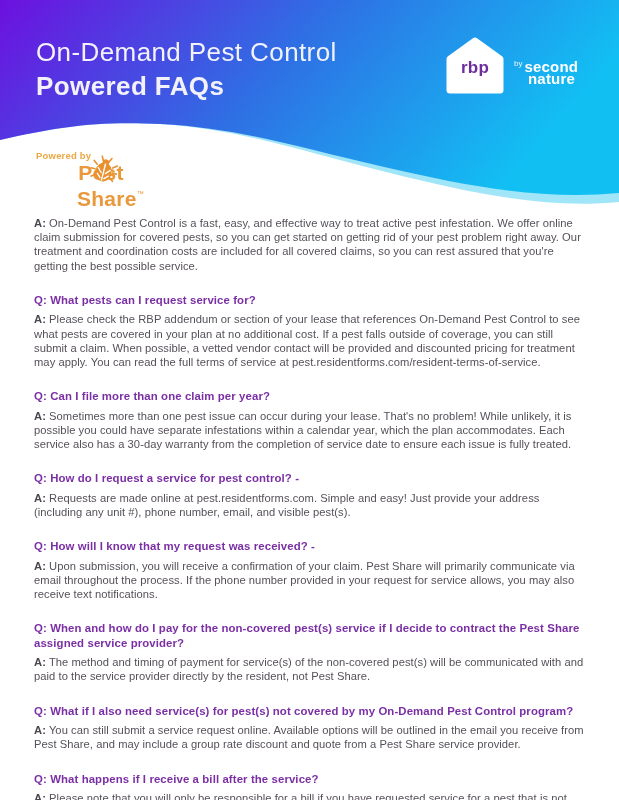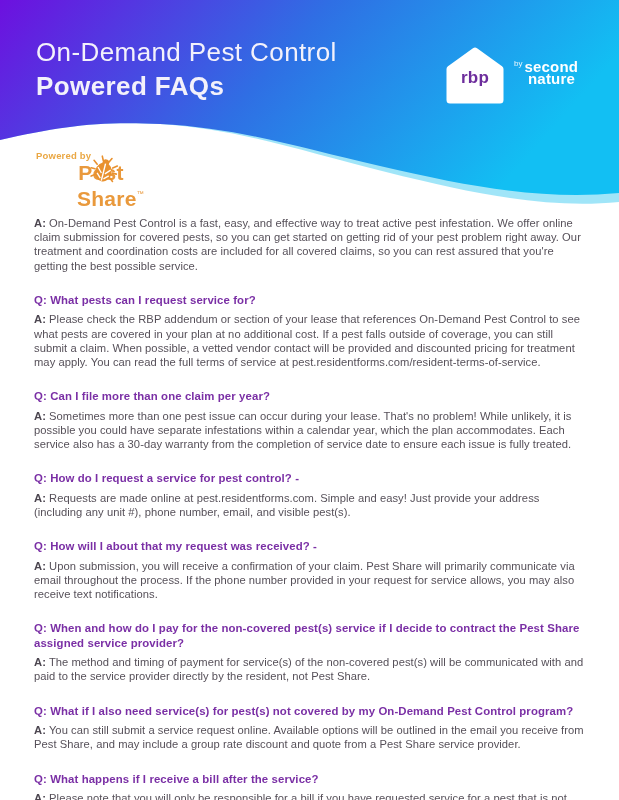--- a/index.html
+++ b/index.html
@@ -15,21 +15,21 @@
 
   
   .hero { position:relative; width:513px; height:210px; }
   .hero svg.wave { position:absolute; top:0; left:0; display:block; }
 
   .hero-title { position:absolute; left:36px; top:36px; color:#f3f1fb; }
   .hero-title .line1 { font-size:26px; font-weight:400; letter-spacing:0.4px; line-height:33px; }
   .hero-title .line2 { font-size:26px; font-weight:700; letter-spacing:0.4px; line-height:34px; }
 
   
-  .rbp-logo { position:absolute; left:443px; top:44px; width:64px; height:64px; }
+  .rbp-logo { position:absolute; left:443px; top:34px; width:64px; height:64px; }
   .rbp-diamond {
     position:absolute; left:10px; top:10px; width:44px; height:44px;
     background:#3cc7cb; border-radius:10px; transform:rotate(45deg);
   }
   .rbp-house { position:absolute; left:0; top:0; }
   .rbp-text {
     position:absolute; left:0; top:24px; width:64px; text-align:center;
     color:#6d2d9c; font-size:17px; font-weight:700; letter-spacing:0.2px;
   }
   .byline { position:absolute; left:514px; top:57px; color:#ffffff; line-height:14px; }
@@ -143,21 +143,21 @@
       <div class="q"><span>Q:</span> <span>Can I file more than one claim per year?</span></div>
       <div class="a"><b>A:</b> <span>Sometimes more than one pest issue can occur during your lease. That's no problem! While unlikely, it is possible you could have separate infestations within a calendar year, which the plan accommodates. Each service also has a 30-day warranty from the completion of service date to ensure each issue is fully treated.</span></div>
     </div>
 
     <div class="faq-item">
       <div class="q"><span>Q:</span> <span>How do I request a service for pest control? -</span></div>
       <div class="a"><b>A:</b> <span>Requests are made online at pest.residentforms.com. Simple and easy! Just provide your address (including any unit #), phone number, email, and visible pest(s).</span></div>
     </div>
 
     <div class="faq-item">
-      <div class="q"><span>Q:</span> <span>How will I about that my request was received? -</span></div>
+      <div class="q"><span>Q:</span> <span>How will I know that my request was received? -</span></div>
       <div class="a"><b>A:</b> <span>Upon submission, you will receive a confirmation of your claim. Pest Share will primarily communicate via email throughout the process. If the phone number provided in your request for service allows, you may also receive text notifications.</span></div>
     </div>
 
     <div class="faq-item">
       <div class="q"><span>Q:</span> <span>When and how do I pay for the non-covered pest(s) service if I decide to contract the Pest Share assigned service provider?</span></div>
       <div class="a"><b>A:</b> <span>The method and timing of payment for service(s) of the non-covered pest(s) will be communicated with and paid to the service provider directly by the resident, not Pest Share.</span></div>
     </div>
 
     <div class="faq-item">
       <div class="q"><span>Q:</span> <span>What if I also need service(s) for pest(s) not covered by my On-Demand Pest Control program?</span></div>

